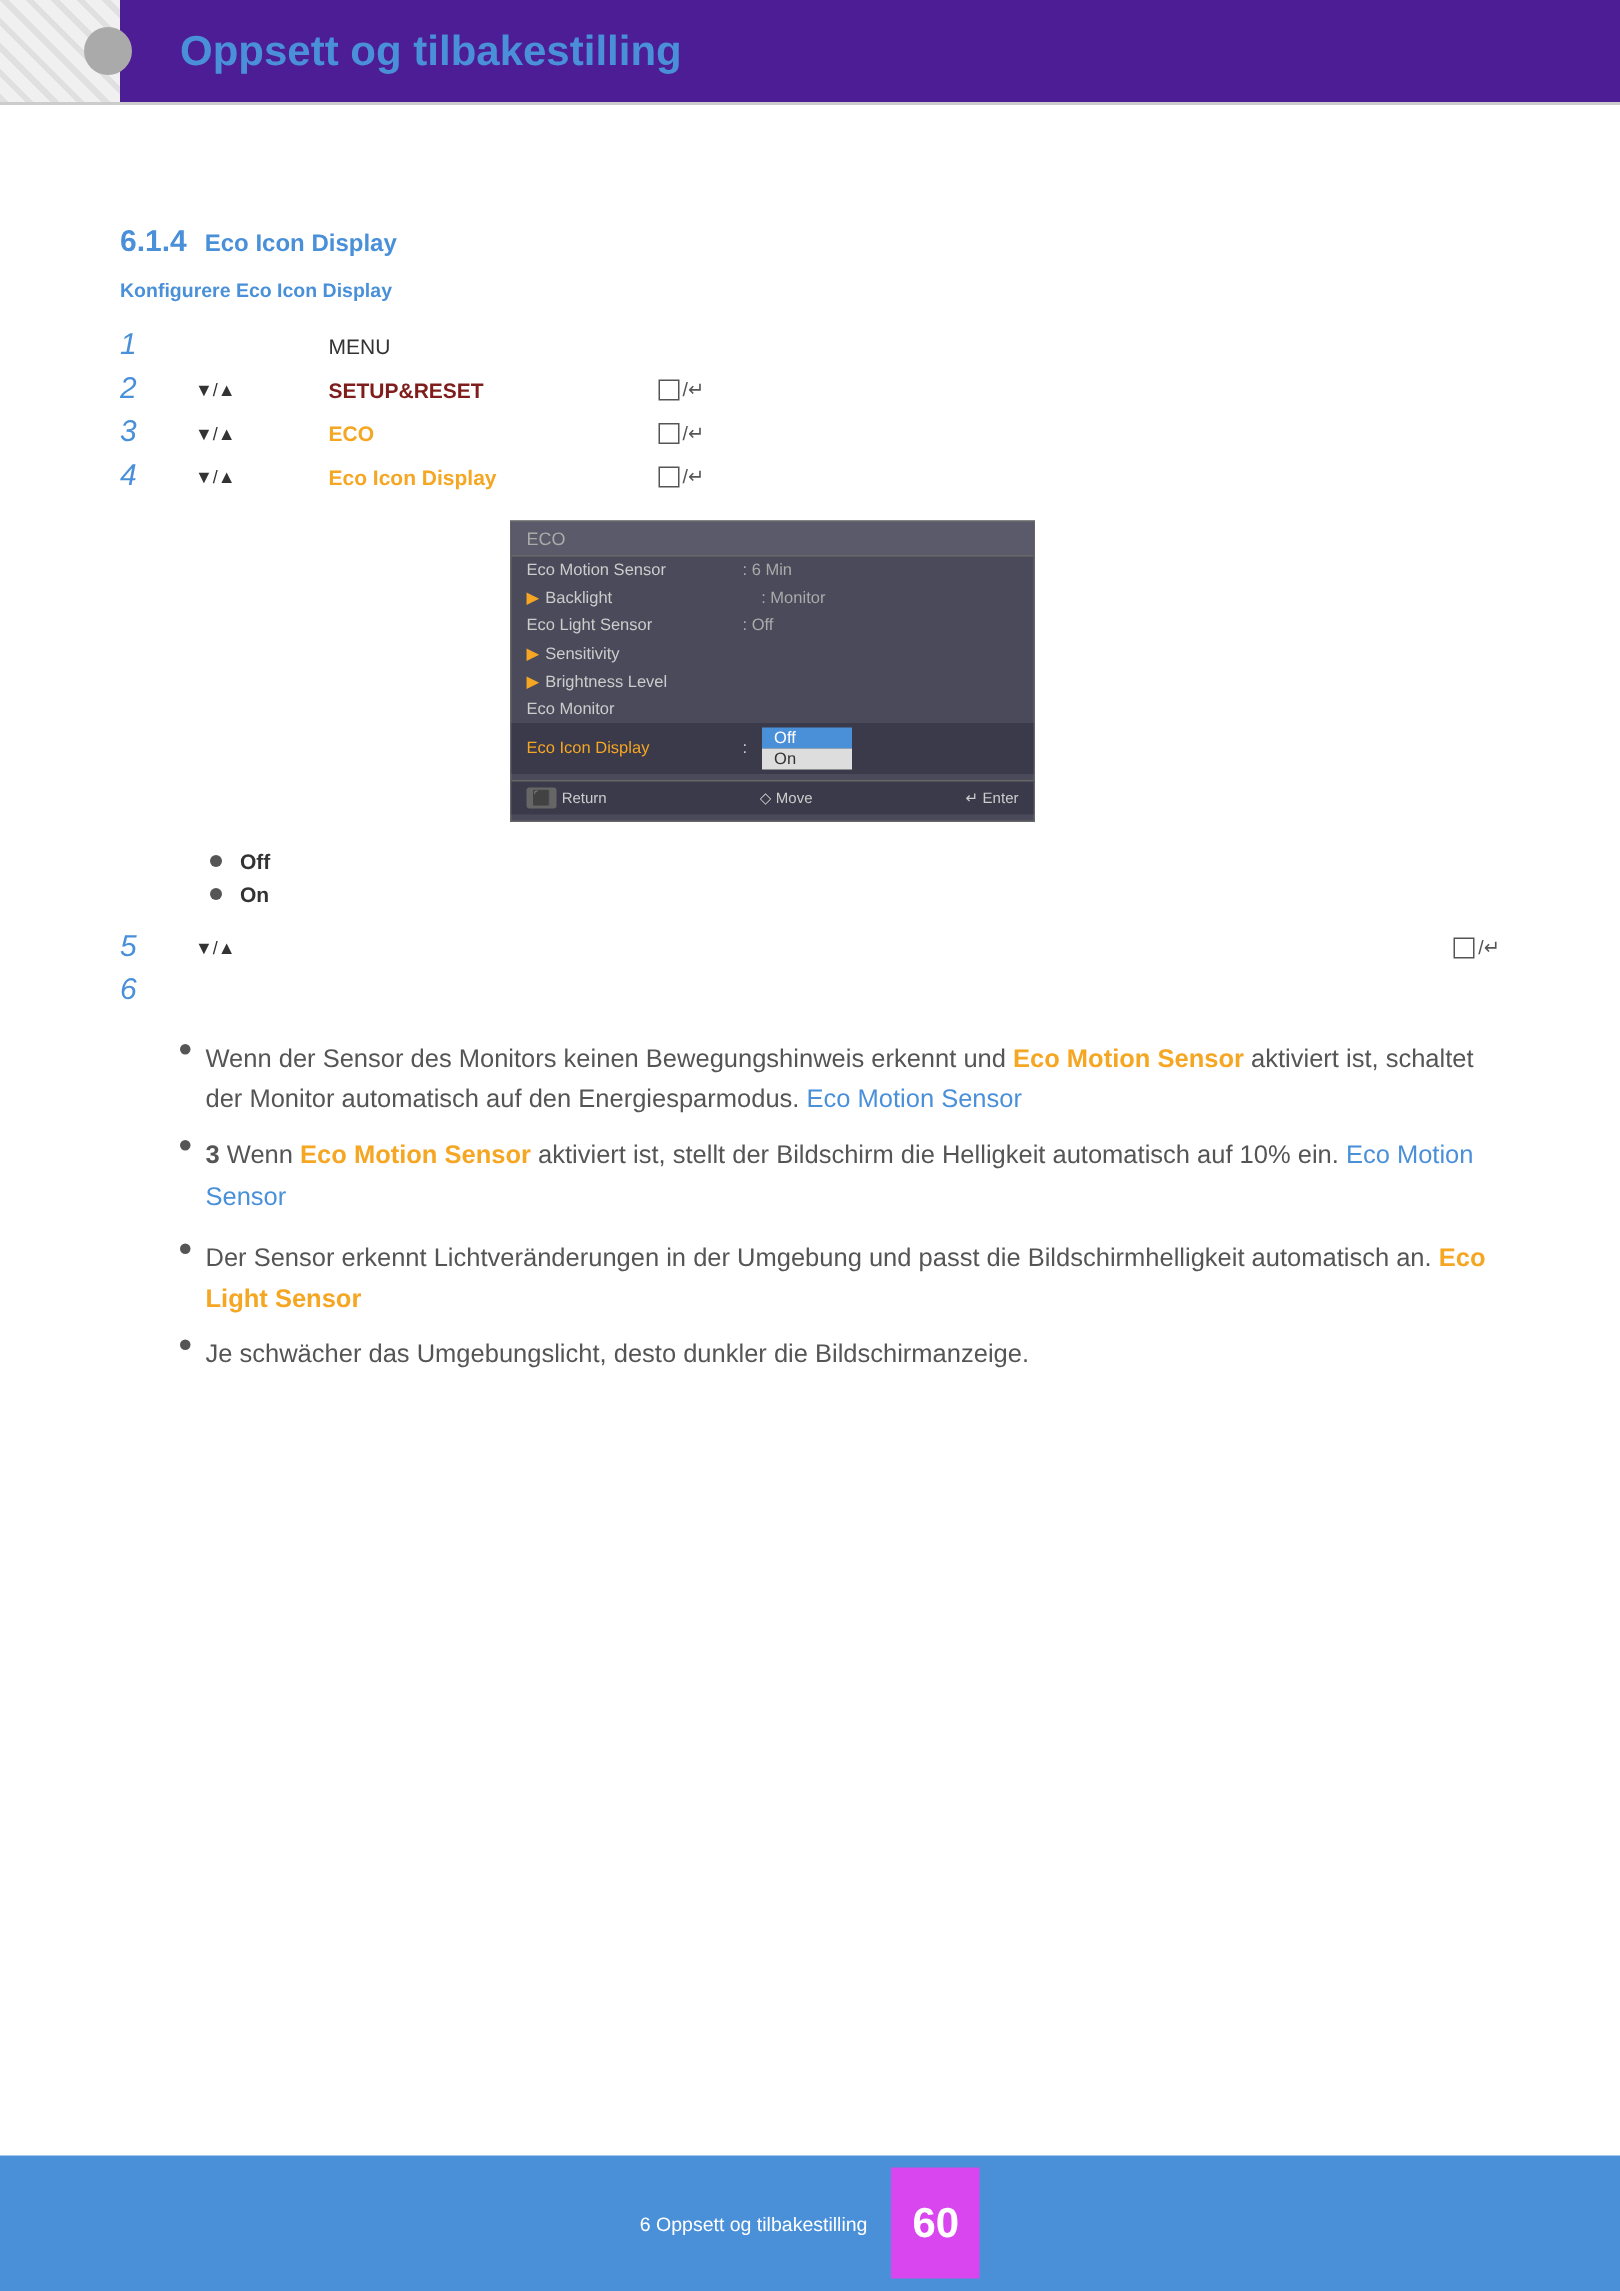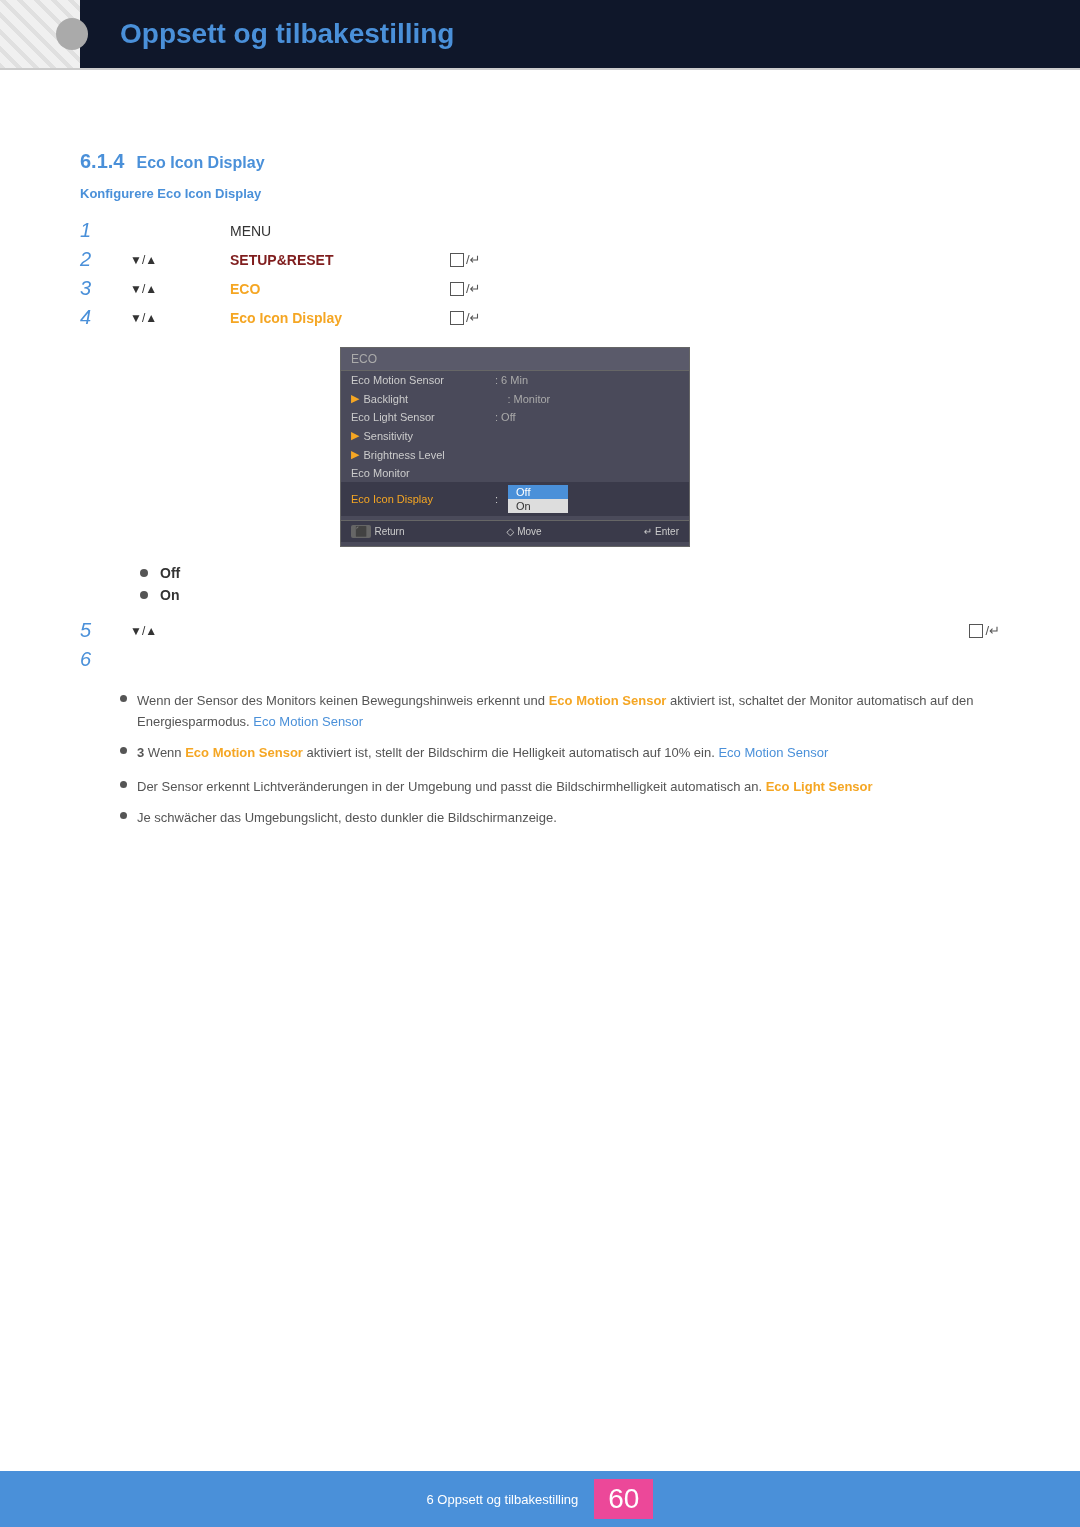--- a/index.html
+++ b/index.html
@@ -8,21 +8,21 @@
       min-height: 1527px;
       background: #fff;
       font-family: Arial, sans-serif;
       font-size: 14px;
       color: #333;
       position: relative;
     }
 
     
     .page-header {
-      background: #0f172a;
+      background: #4c1d95;
       border-bottom: 2px solid #ccc;
       padding: 18px 60px 18px 100px;
       display: flex;
       align-items: center;
       position: relative;
     }
     .page-header .stripe {
       position: absolute;
       left: 0;
       top: 0;
@@ -101,21 +101,21 @@
       font-size: 13px;
       color: #333;
       width: 60px;
       margin-left: 20px;
     }
     .step-label {
       font-size: 14px;
       font-weight: bold;
       color: #f5a623;
       width: 200px;
-      margin-left: 40px;
+      margin-left: 29px;
     }
     .step-label.black {
       color: #333;
       font-weight: normal;
     }
     .step-icon {
       font-size: 13px;
       color: #555;
       margin-left: 20px;
     }
@@ -229,21 +229,21 @@
     .sub-bullet-dot {
       width: 7px;
       height: 7px;
       border-radius: 50%;
       background: #555;
       margin-right: 10px;
       margin-top: 4px;
       flex-shrink: 0;
     }
     .sub-bullet-text {
-      font-size: 13px;
+      font-size: 17px;
       color: #555;
       line-height: 1.6;
     }
 
     
     .page-footer {
       position: absolute;
       bottom: 0;
       left: 0;
       right: 0;
@@ -253,23 +253,23 @@
       align-items: center;
       justify-content: center;
       padding: 8px 30px;
       font-size: 13px;
     }
     .page-footer .footer-text {
       margin-right: 16px;
     }
     .page-footer .page-num {
       font-size: 28px;
-      font-weight: normal;
-      background: #ec4899;
-      padding: 4px 14px;
+      font-weight: bold;
+      background: #d946ef;
+      padding: 21px 14px;
     }
 
     .nav-arrow {
       font-size: 12px;
       color: #333;
     }
     .icon-square {
       display: inline-block;
       width: 14px;
       height: 14px;

